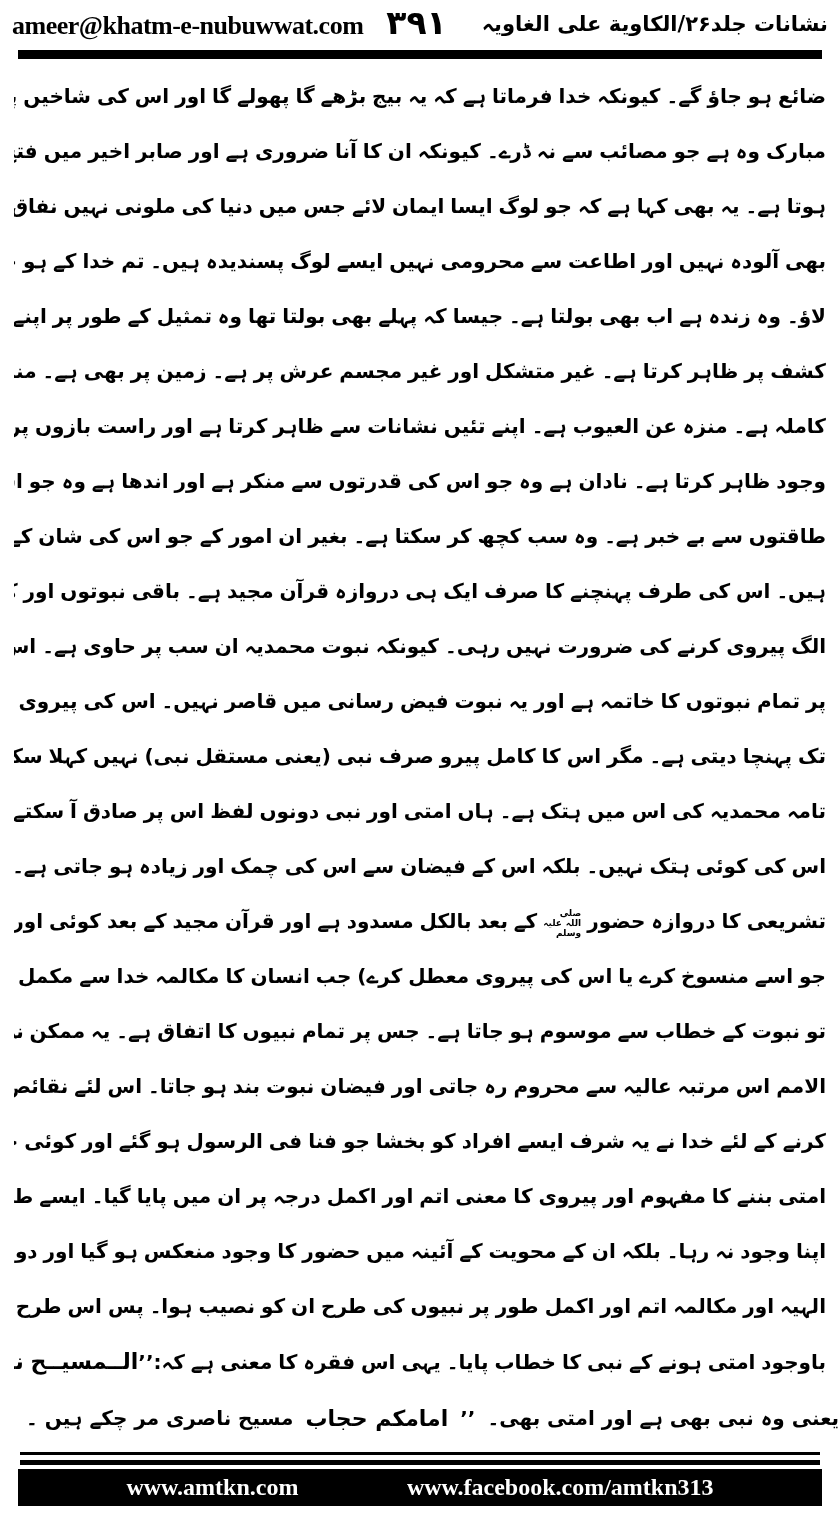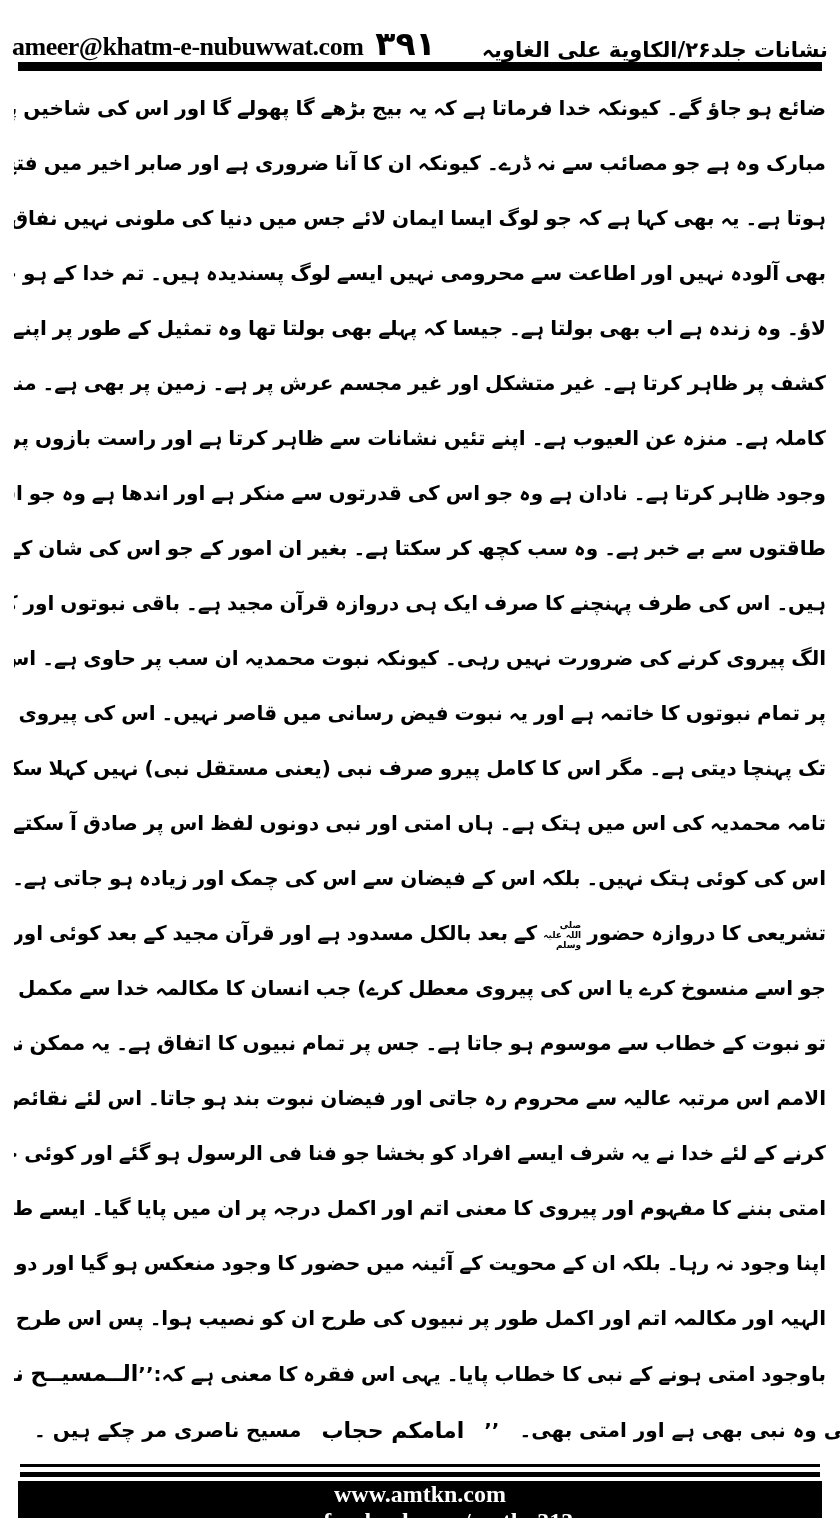--- a/index.html
+++ b/index.html
@@ -3,30 +3,30 @@
 <meta charset="utf-8">
 <style>
   * { margin:0; padding:0; box-sizing:border-box; }
   html,body { background:#ffffff; }
   .page {
     width:840px; height:1540px; background:#ffffff; color:#000;
     font-family:"DejaVu Sans", sans-serif; overflow:hidden; position:relative;
   }
   
   .header {
-    height:62px; padding:8px 12px 0 12px;
-    display:flex; align-items:flex-end; justify-content:space-between;
+    height:50px; padding:8px 12px 0 12px;
+    display:flex; align-items:flex-start; justify-content:space-between;
   }
   .header-left { display:flex; align-items:baseline; }
   .email {
     font-family:"Liberation Serif", serif; font-weight:bold; font-size:26px;
     letter-spacing:-0.5px; white-space:nowrap;
   }
   .pagenum {
-    font-size:33px; font-weight:bold; margin-left:12px; line-height:30px;
+    font-size:33px; font-weight:bold; margin-left:23px; line-height:30px;
     font-family:"DejaVu Sans", sans-serif;
   }
   .booktitle {
     direction:rtl; font-weight:bold; font-size:21px; padding-top:4px;
     white-space:nowrap;
   }
   
   .top-rule { height:9px; background:#000; margin:0 18px; }
   .footer-rule {
     margin:5px 20px 4px 20px; height:13px;
@@ -38,29 +38,29 @@
     font-size:20px; font-weight:bold; line-height:55px; height:55px;
     overflow:hidden; text-align:justify; text-align-last:justify;
     word-spacing:-1px; white-space:nowrap;
   }
   .ar { font-size:22px; font-weight:bold; }
   .saw {
     display:inline-block; font-size:9px; font-weight:bold; width:38px;
     line-height:10px; vertical-align:middle; white-space:normal;
   }
   .last-line {
-    display:flex; direction:ltr; align-items:center; gap:20px;
+    display:flex; direction:ltr; align-items:center; gap:12px;
     height:58px; padding:0 14px; font-size:20px; font-weight:bold;
   }
   .last-line .spacer { flex:1; }
   .last-line span { direction:rtl; unicode-bidi:isolate; white-space:nowrap; }
   
   .footer-bar {
     margin:0 18px; height:37px; background:#000; color:#fff;
-    display:flex; align-items:center; justify-content:space-evenly;flex-direction:column;
+    display:flex; align-items:center; justify-content:space-evenly;
   }
   .footer-bar .flink {
     font-family:"Liberation Serif", serif; font-weight:bold; font-size:24px;
     white-space:nowrap;
   }
 </style>
 </head>
 <body>
 
 <div class="page">

